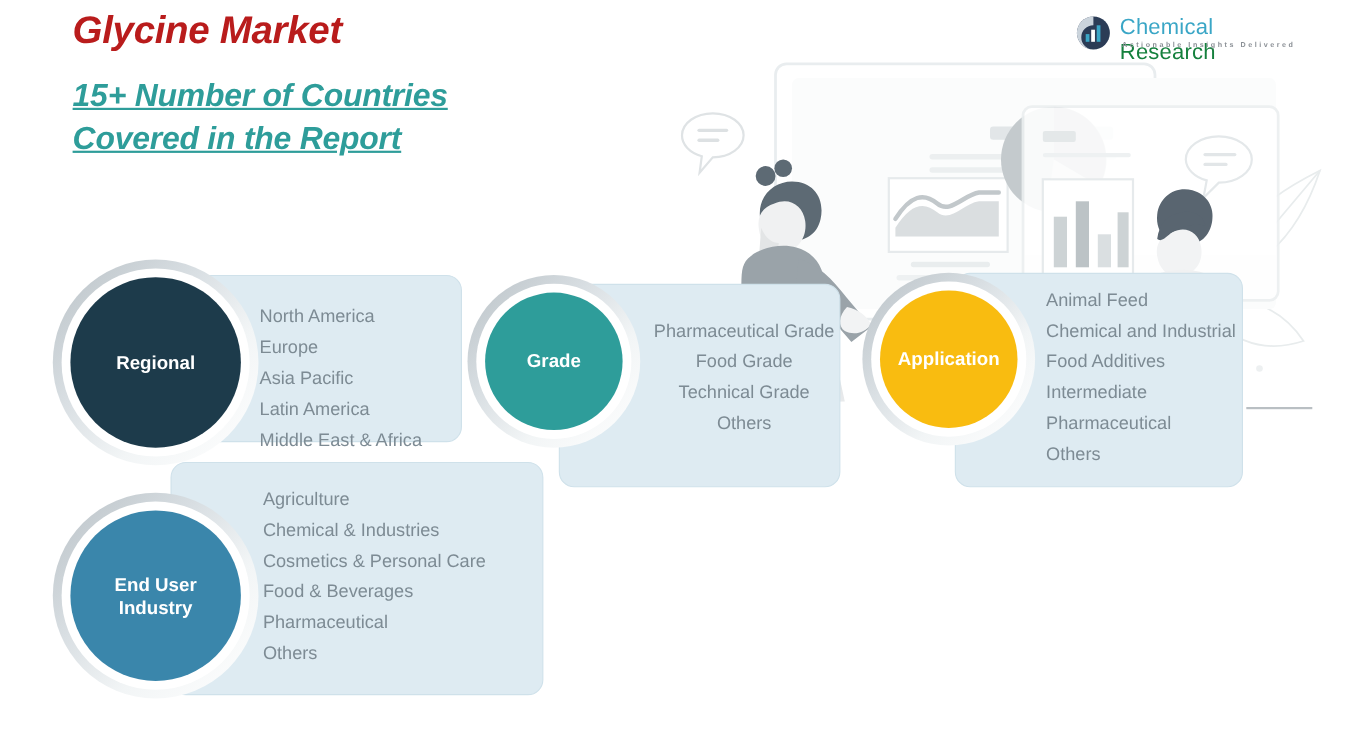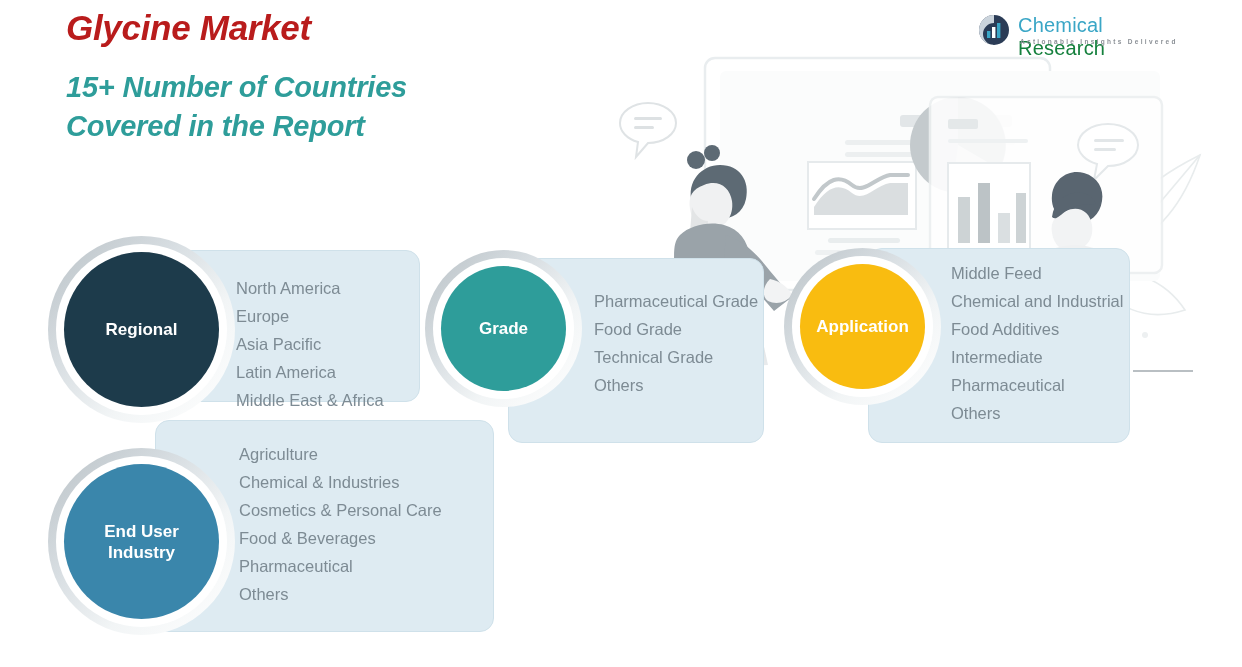--- a/index.html
+++ b/index.html
@@ -13,21 +13,21 @@
 
   
   .title{
     position:absolute;left:66px;top:8px;
     font-size:35px;font-style:italic;font-weight:bold;
     color:#b91c1c;letter-spacing:-0.3px;
   }
   .subtitle{
     position:absolute;left:66px;top:68px;width:520px;
     font-size:29px;font-style:italic;font-weight:bold;
-    color:#2e9d9a;line-height:39px;letter-spacing:-0.2px;
+    color:#2e9d9a;line-height:39px;letter-spacing:-0.2px;text-decoration:underline;
   }
 
   
   .logo{position:absolute;left:978px;top:12px;width:200px;height:40px;}
   .logo-mark{position:absolute;left:0;top:2px;width:32px;height:32px;}
   .logo-text{position:absolute;left:40px;top:2px;}
   .logo-word1{font-size:20px;color:#3aa6c6;letter-spacing:.2px;}
   .logo-word2{font-size:20px;color:#15803d;letter-spacing:.2px;}
   .logo-tag{
     position:absolute;left:42px;top:26px;
@@ -38,21 +38,21 @@
   .illu{position:absolute;left:600px;top:35px;width:642px;height:400px;}
 
   
   .panel{
     position:absolute;border-radius:14px;
     background:#deebf2;
     border:1px solid #cfe1ea;
     box-sizing:border-box;
   }
   .panel.p1{left:155px;top:250px;width:265px;height:152px;}
-  .panel.p2{left:508px;top:258px;width:256px;height:185px;}
+  .panel.p2{left:508px;top:258px;width:256px;height:185px;text-align:center;}
   .panel.p3{left:868px;top:248px;width:262px;height:195px;}
   .panel.p4{left:155px;top:420px;width:339px;height:212px;}
 
   .panel-list{
     position:absolute;
     font-size:16.5px;color:#7d8b94;line-height:28px;
     white-space:pre-line;
   }
   .p1 .panel-list{left:80px;top:23px;width:185px;}
   .p2 .panel-list{left:85px;top:28px;width:165px;}
@@ -224,21 +224,21 @@
 Latin America
 Middle East &amp; Africa</div>
   </div>
   <div class="panel p2">
     <div class="panel-list">Pharmaceutical Grade
 Food Grade
 Technical Grade
 Others</div>
   </div>
   <div class="panel p3">
-    <div class="panel-list">Middle Feed
+    <div class="panel-list">Animal Feed
 Chemical and Industrial
 Food Additives
 Intermediate
 Pharmaceutical
 Others</div>
   </div>
   <div class="panel p4">
     <div class="panel-list">Agriculture
 Chemical &amp; Industries
 Cosmetics &amp; Personal Care

